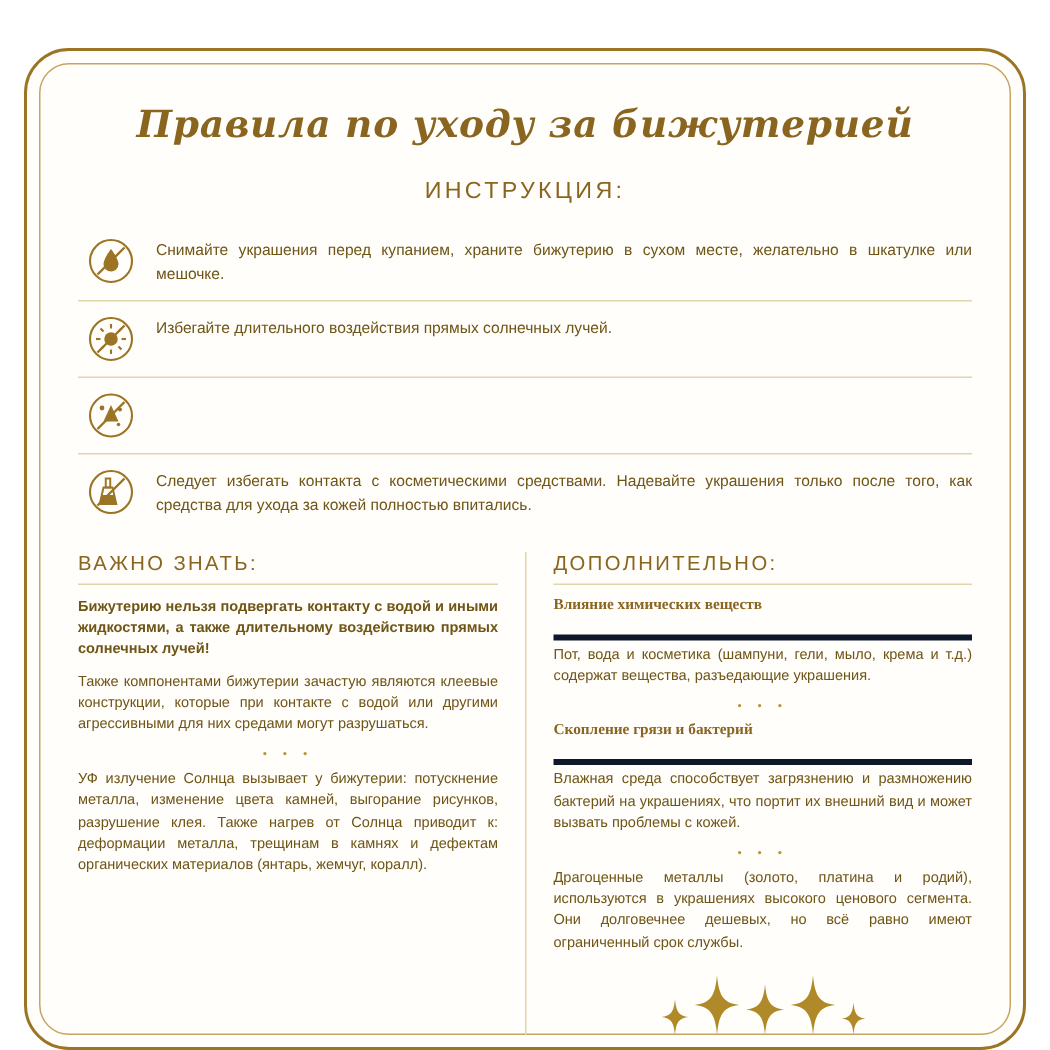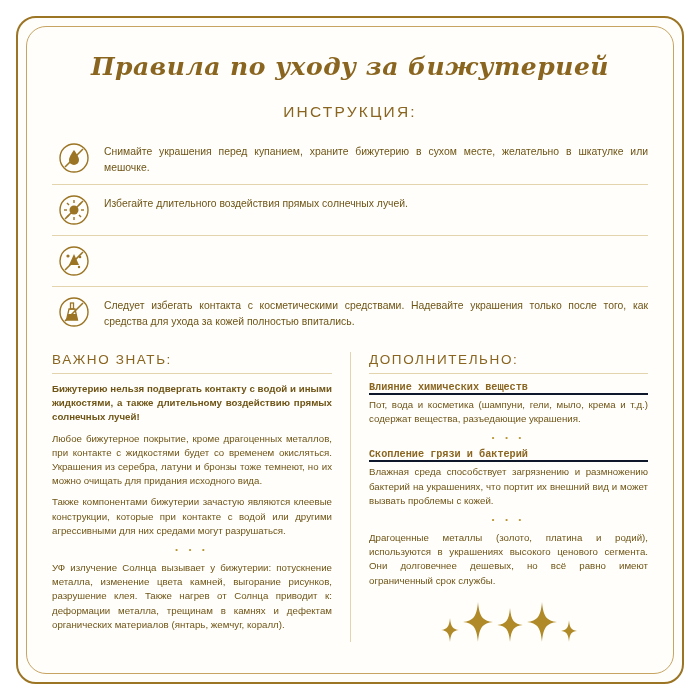--- a/index.html
+++ b/index.html
@@ -9,26 +9,26 @@
   }
   body {
     width: 700px;
     height: 700px;
     font-family: "Liberation Serif", serif;
     color: #8a6a22;
   }
   .card {
     position: absolute;
     left: 16px;
-    top: 16px;
+    top: 32px;
     width: 668px;
     height: 668px;
     box-sizing: border-box;
     border: 2px solid #9b7424;
-    border-radius: 20px;
+    border-radius: 30px;
     background: #fffefb;
   }
   .card-inner {
     position: absolute;
     left: 8px;
     top: 8px;
     right: 8px;
     bottom: 8px;
     border: 1px solid #c7a462;
     border-radius: 20px;
@@ -122,27 +122,27 @@
   }
   .para.bold { font-weight: bold; }
   .dots {
     text-align: center;
     color: #b8942f;
     font-size: 9px;
     letter-spacing: 4px;
     margin: 3px 0 6px 0;
   }
   .sub-head {
-    font-family: Liberation Mono, monospace;
+    font-family: Liberation Serif, serif;
     font-size: 10.2px;
     font-weight: bold;
     color: #8a6520;
     margin: 0 0 3px 0;
-    padding-bottom: 0;
-    border-bottom: 2px solid #0f172a;
+    padding-bottom: 14px;
+    border-bottom: 4px solid #0f172a;
   }
   .stars {
     display: flex;
     justify-content: center;
     align-items: flex-end;
     gap: 4px;
     margin-top: 14px;
   }
   .star { display: block; }
 </style>
@@ -218,21 +218,20 @@
       </div>
 
     </div>
 
     <div class="columns">
 
       <div class="col left">
         <div class="col-head">ВАЖНО ЗНАТЬ:</div>
         <div class="col-head-rule"></div>
         <p class="para bold">Бижутерию нельзя подвергать контакту с водой и иными жидкостями, а также длительному воздействию прямых солнечных лучей!</p>
-        <p class="para">Любое бижутерное покрытие, кроме драгоценных металлов, при контакте с жидкостями будет со временем окисляться. Украшения из серебра, латуни и бронзы тоже темнеют, но их можно очищать для придания исходного вида.</p>
         <p class="para">Также компонентами бижутерии зачастую являются клеевые конструкции, которые при контакте с водой или другими агрессивными для них средами могут разрушаться.</p>
         <div class="dots">• • •</div>
         <p class="para">УФ излучение Солнца вызывает у бижутерии: потускнение металла, изменение цвета камней, выгорание рисунков, разрушение клея. Также нагрев от Солнца приводит к: деформации металла, трещинам в камнях и дефектам органических материалов (янтарь, жемчуг, коралл).</p>
       </div>
 
       <div class="col right">
         <div class="col-head">ДОПОЛНИТЕЛЬНО:</div>
         <div class="col-head-rule"></div>
 
         <div class="sub-head">Влияние химических веществ</div>

